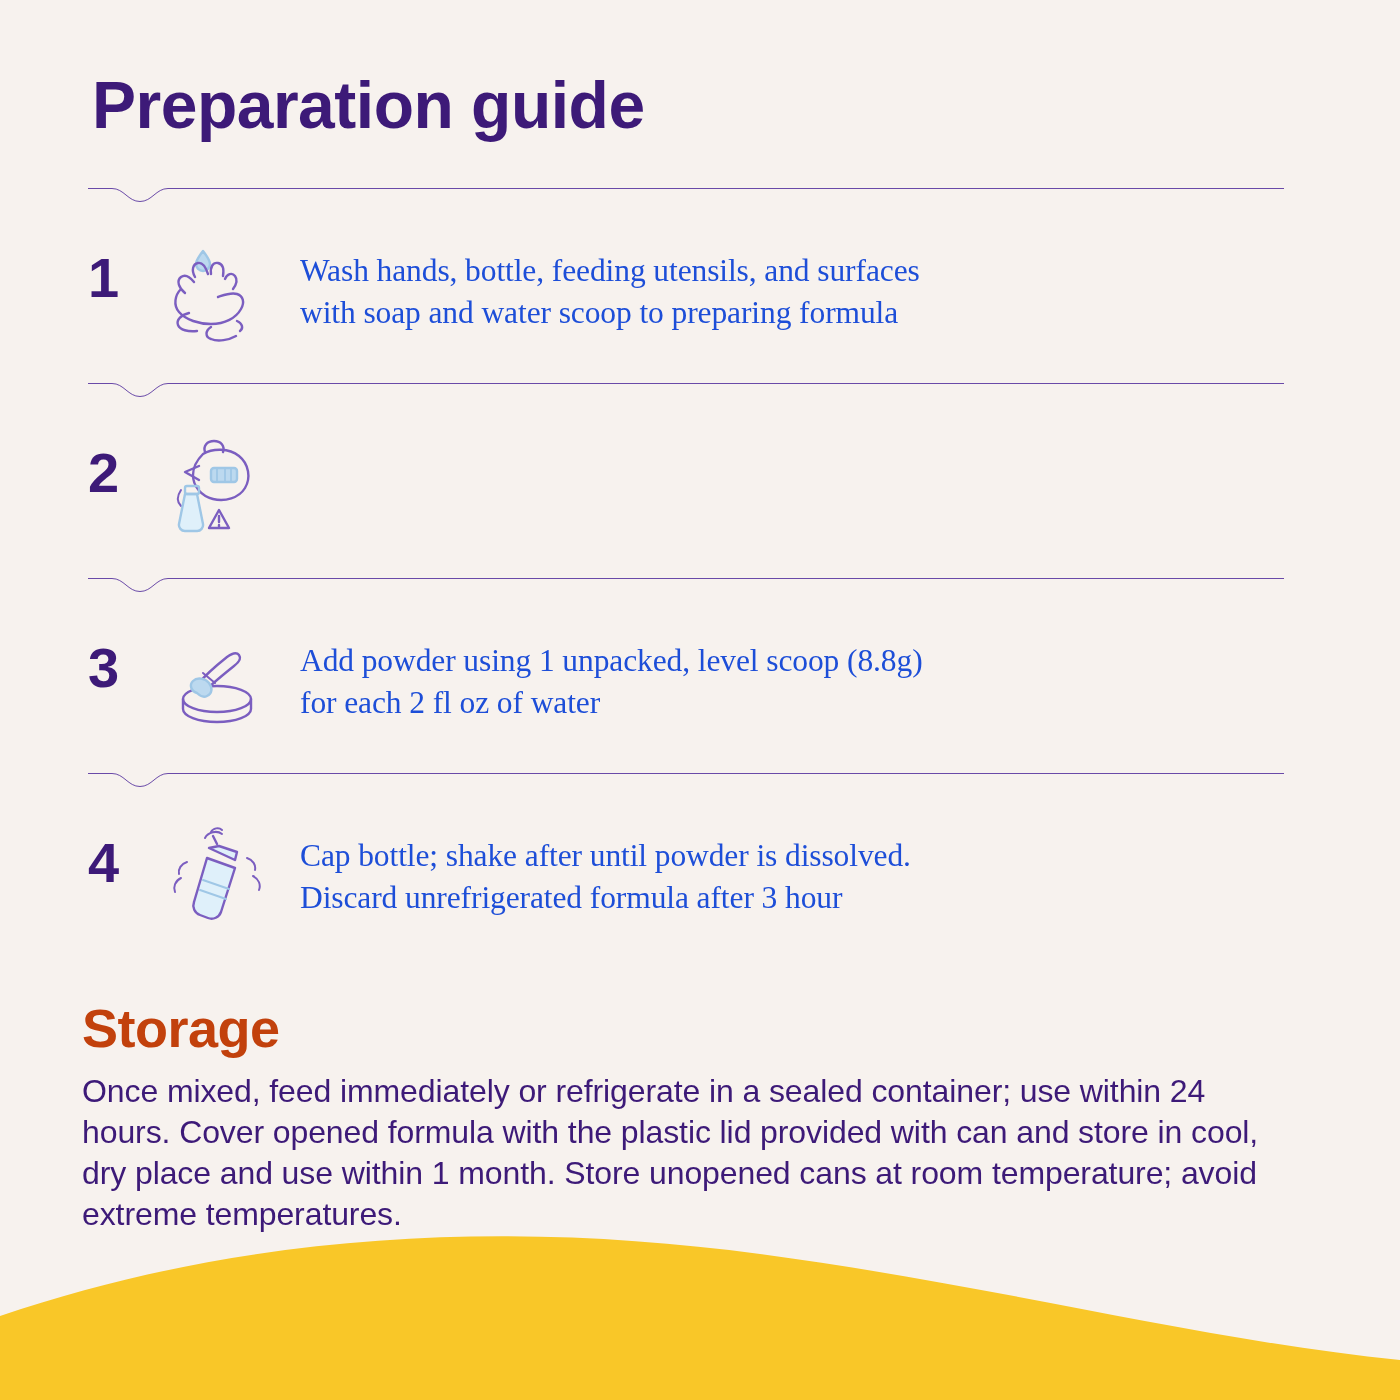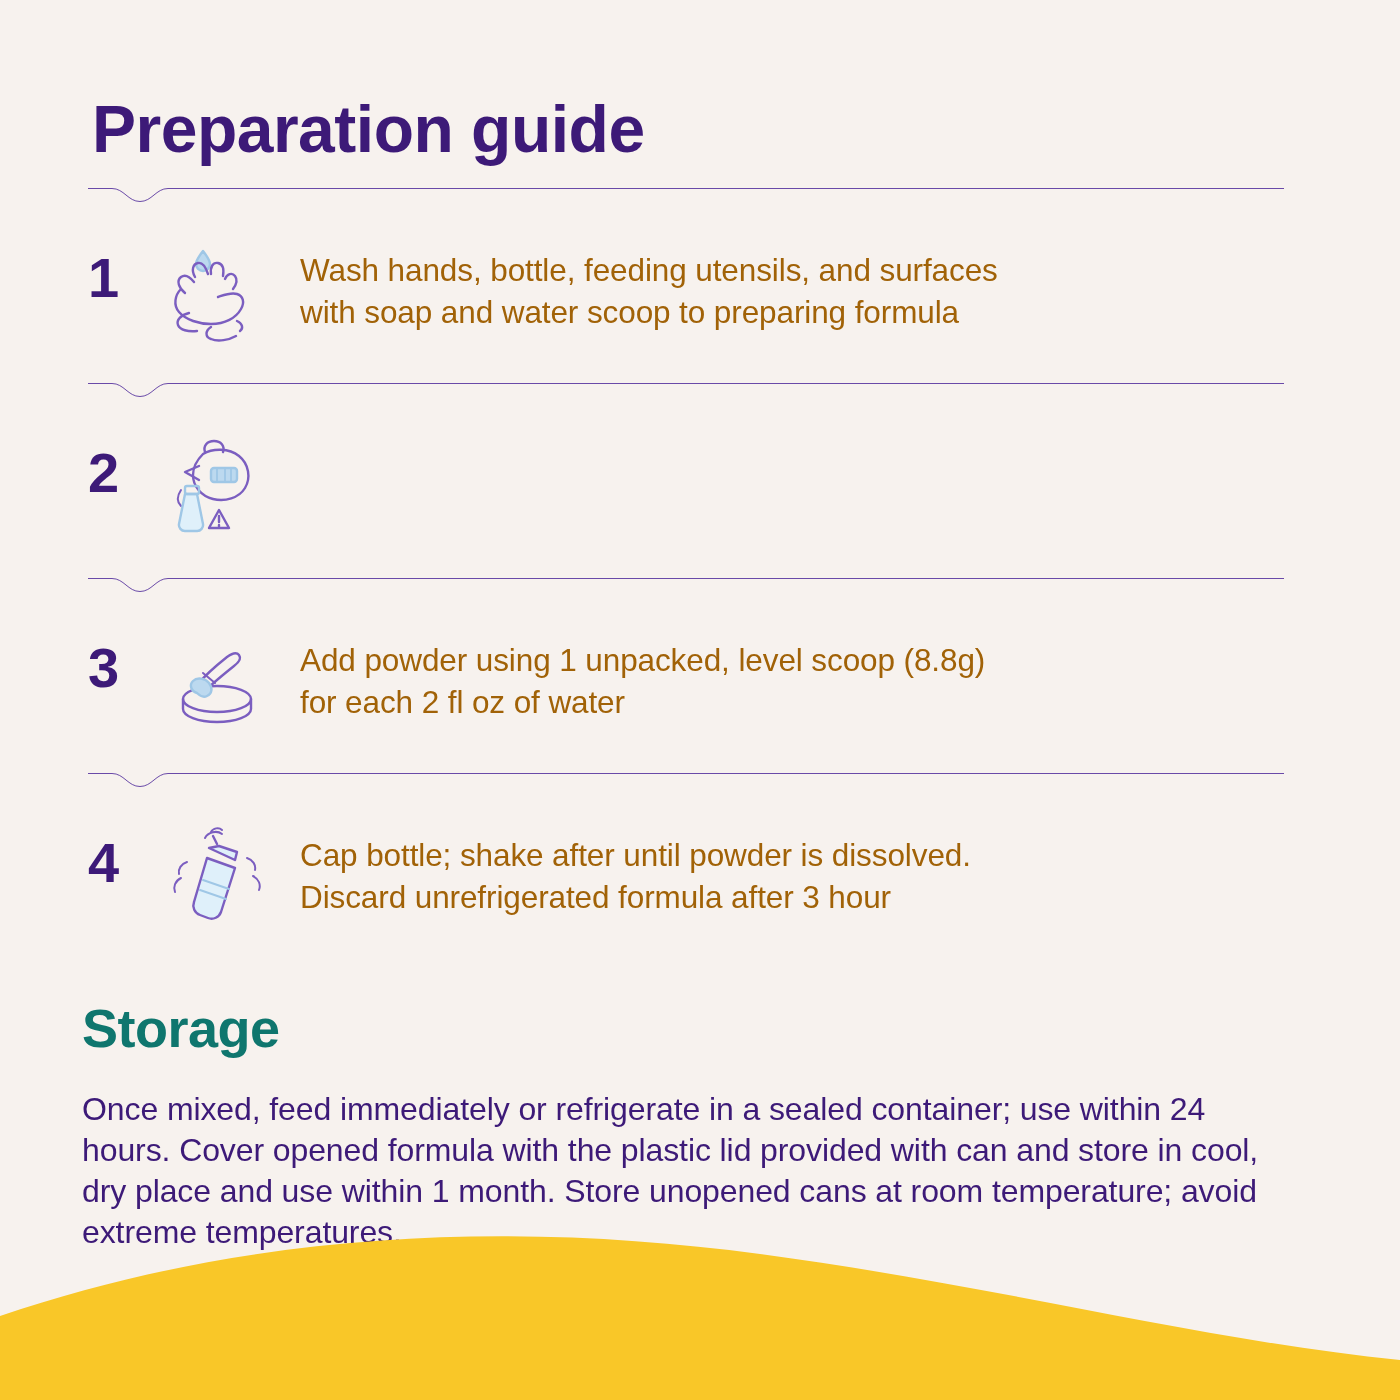--- a/index.html
+++ b/index.html
@@ -19,21 +19,21 @@
     position: relative;
     width: 1400px;
     height: 1400px;
     box-sizing: border-box;
   }
 
   
   .title {
     position: absolute;
     left: 92px;
-    top: 96px;
+    top: 72px;
     font-size: 66px;
     font-weight: 700;
     color: #3d1a78;
     letter-spacing: -0.5px;
     line-height: 1;
   }
 
   
   .steps {
     position: absolute;
@@ -102,43 +102,44 @@
     height: 120px;
     display: flex;
     align-items: center;
     justify-content: center;
   }
 
   .step-text {
     flex: 1;
     font-size: 31.5px;
     line-height: 1.32;
-    color: #a16207;
+    color: #1d4ed8;
     padding-top: 22px;
     padding-left: 16px;
     letter-spacing: -0.1px;
+    font-family: Liberation Serif, serif;
   }
   .step-text .l2 { display: block; }
 
   
   .storage {
     position: absolute;
     left: 82px;
     top: 1000px;
     width: 1210px;
   }
   .storage-title {
     font-size: 54px;
     font-weight: 700;
-    color: #0f766e;
+    color: #c2410c;
     line-height: 1.05;
     letter-spacing: -0.5px;
   }
   .storage-body {
-    margin-top: 32px;
+    margin-top: 14px;
     font-size: 32px;
     line-height: 1.28;
     color: #3d1a78;
     letter-spacing: -0.1px;
   }
 
   
   .wave {
     position: absolute;
     left: 0;

